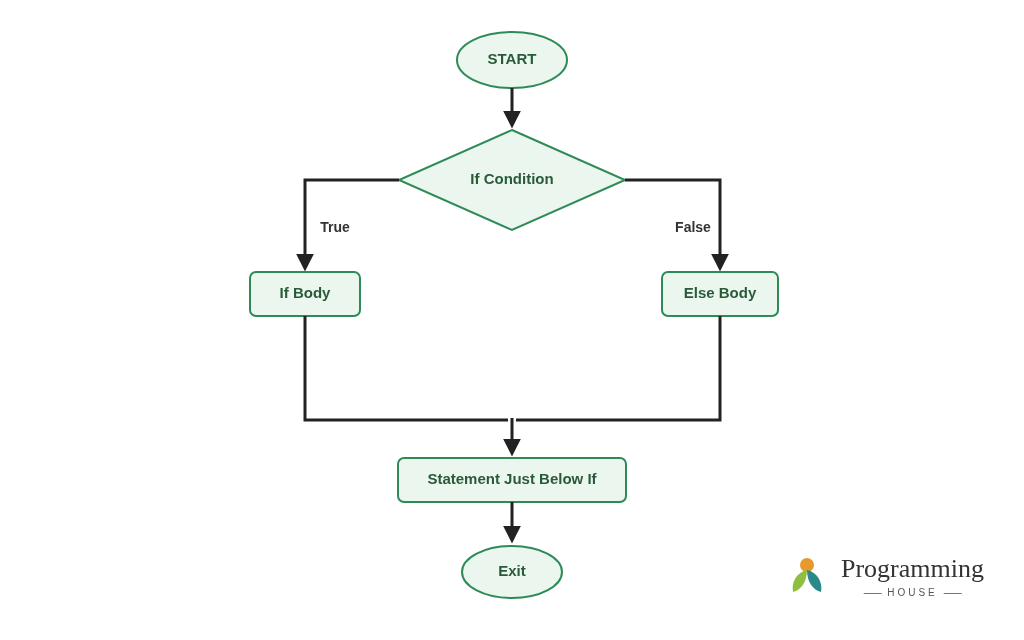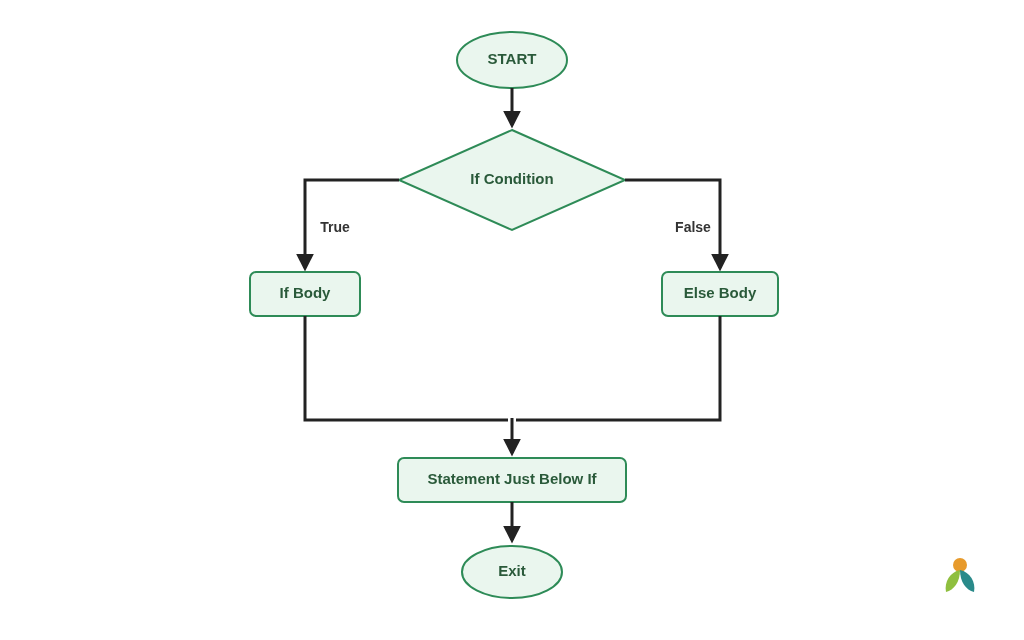--- a/index.html
+++ b/index.html
@@ -135,13 +135,17 @@
     <text class="node-text" x="512" y="572" font-size="15">Exit</text>
   </g>
 </svg>
 
 <div class="logo">
   <svg width="48" height="48" viewBox="0 0 48 48">
     <circle cx="24" cy="13" r="7" fill="#e79a2b"></circle>
     <path d="M24 18 C14 20 8 30 10 40 C18 38 24 30 24 18 Z" fill="#8fbf3f"></path>
     <path d="M24 18 C34 20 40 30 38 40 C30 38 24 30 24 18 Z" fill="#2a8a8a"></path>
   </svg>
+  <div class="logo-text">
+    <span>Programming</span>
+    <span class="sub">HOUSE</span>
+  </div>
 </div>
 
 </body></html>

